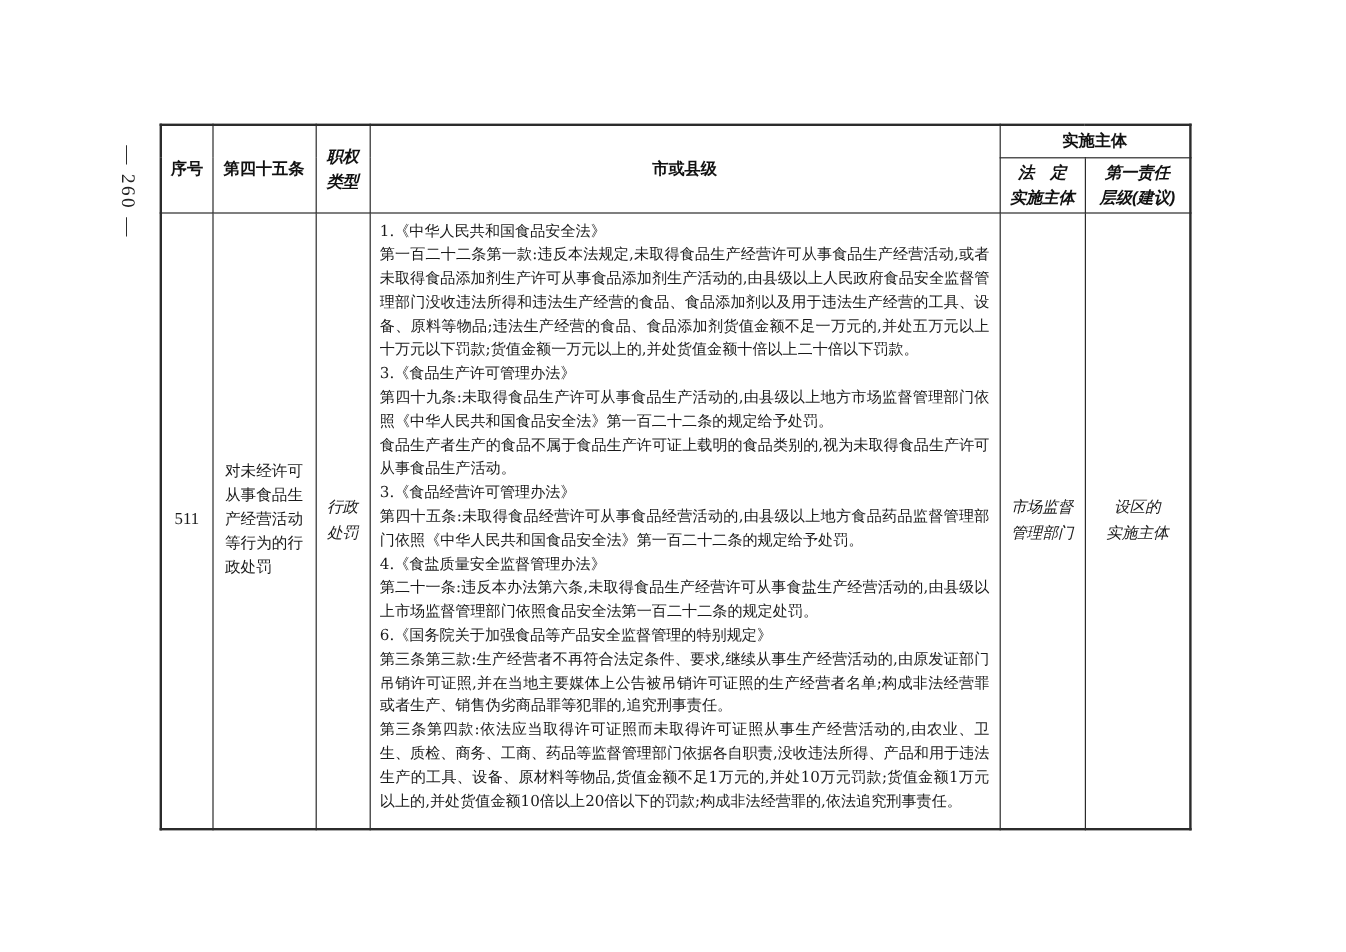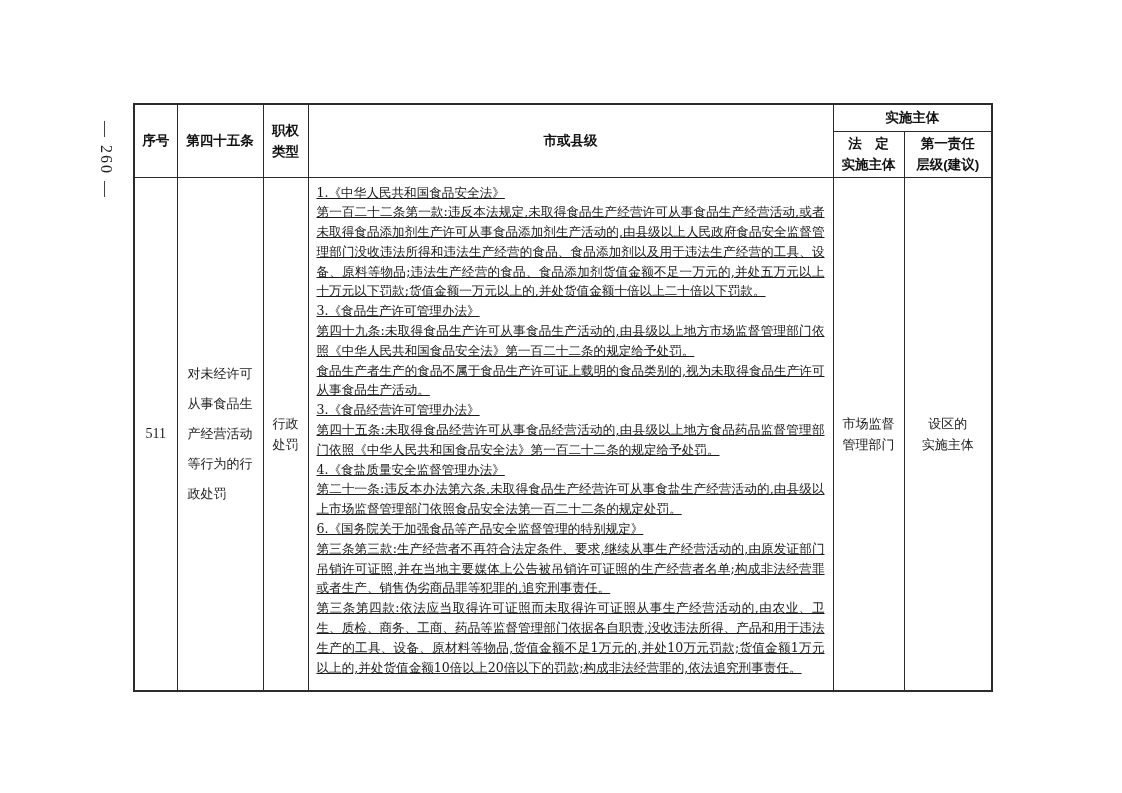--- a/index.html
+++ b/index.html
@@ -47,43 +47,42 @@
     font-weight: 700;
     font-size: 13.5px;
     text-align: center;
     vertical-align: middle;
     line-height: 21px;
     color: #111111;
   }
   tr.hr1 { height: 27px; }
   tr.hr2 { height: 46px; }
   tr.body-row { height: 514px; }
-  .pre { white-space: pre-line; }
+  .pre { white-space: pre-line; font-style: italic; }
   .doc-table td {
     font-size: 13px;
     vertical-align: middle;
     text-align: center;
     line-height: 21px;
     color: #1a1a1a;
   }
   td.cell-seq {
     font-family: "Liberation Serif", serif;
     font-size: 14px;
     text-align: center;
   }
   .item-inner {
     width: 5em;
     margin: 17px auto;
     text-align: justify;
-    line-height: 30px;
+    line-height: 20px;
   }
   td.basis-cell { vertical-align: top; text-align: left; }
   .basis-inner {
     padding: 5px 8px 4px 8px;
-    text-decoration: underline;
   }
   .basis-para {
     margin: 0;
     font-size: 12.6px;
     line-height: 19.8px;
     text-align: justify;
     text-align-last: left;
     color: #1a1a1a;
     word-break: break-all;
   }

